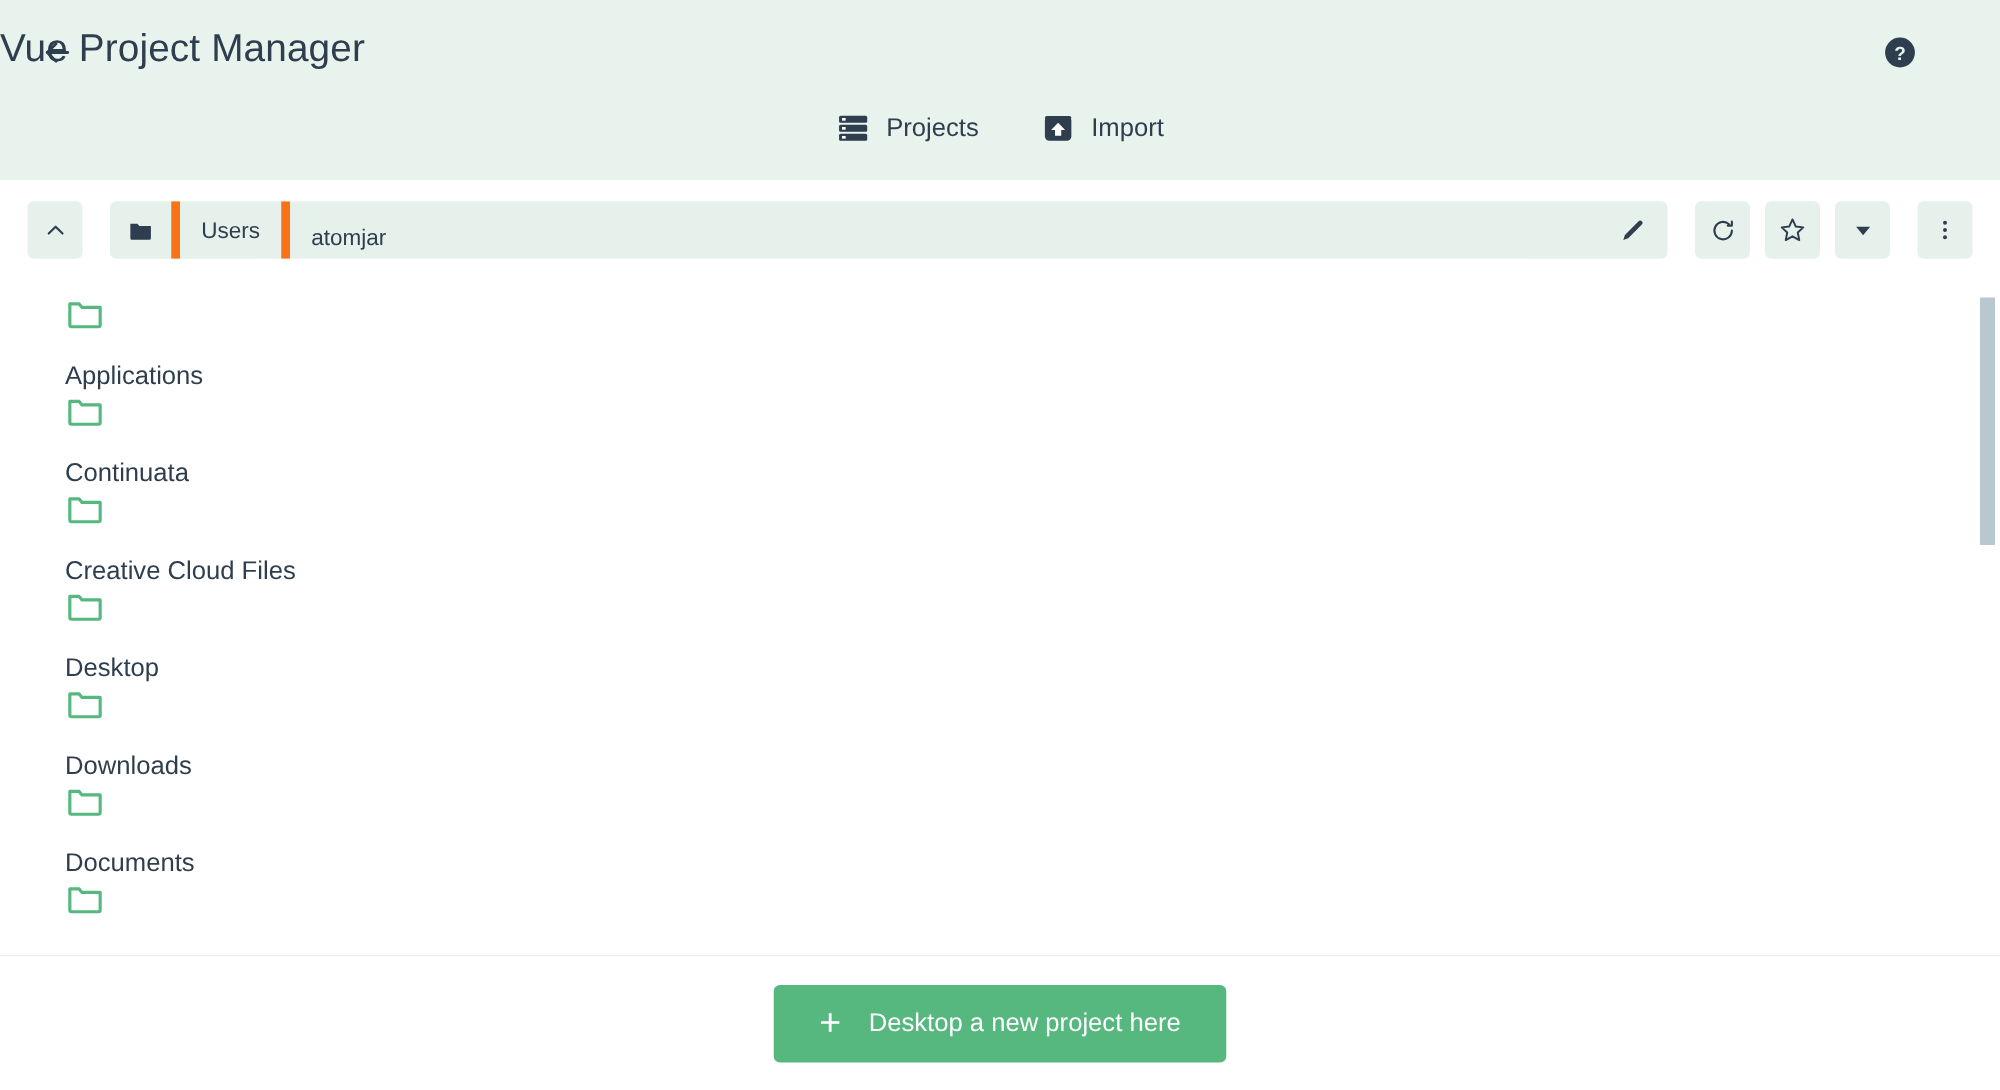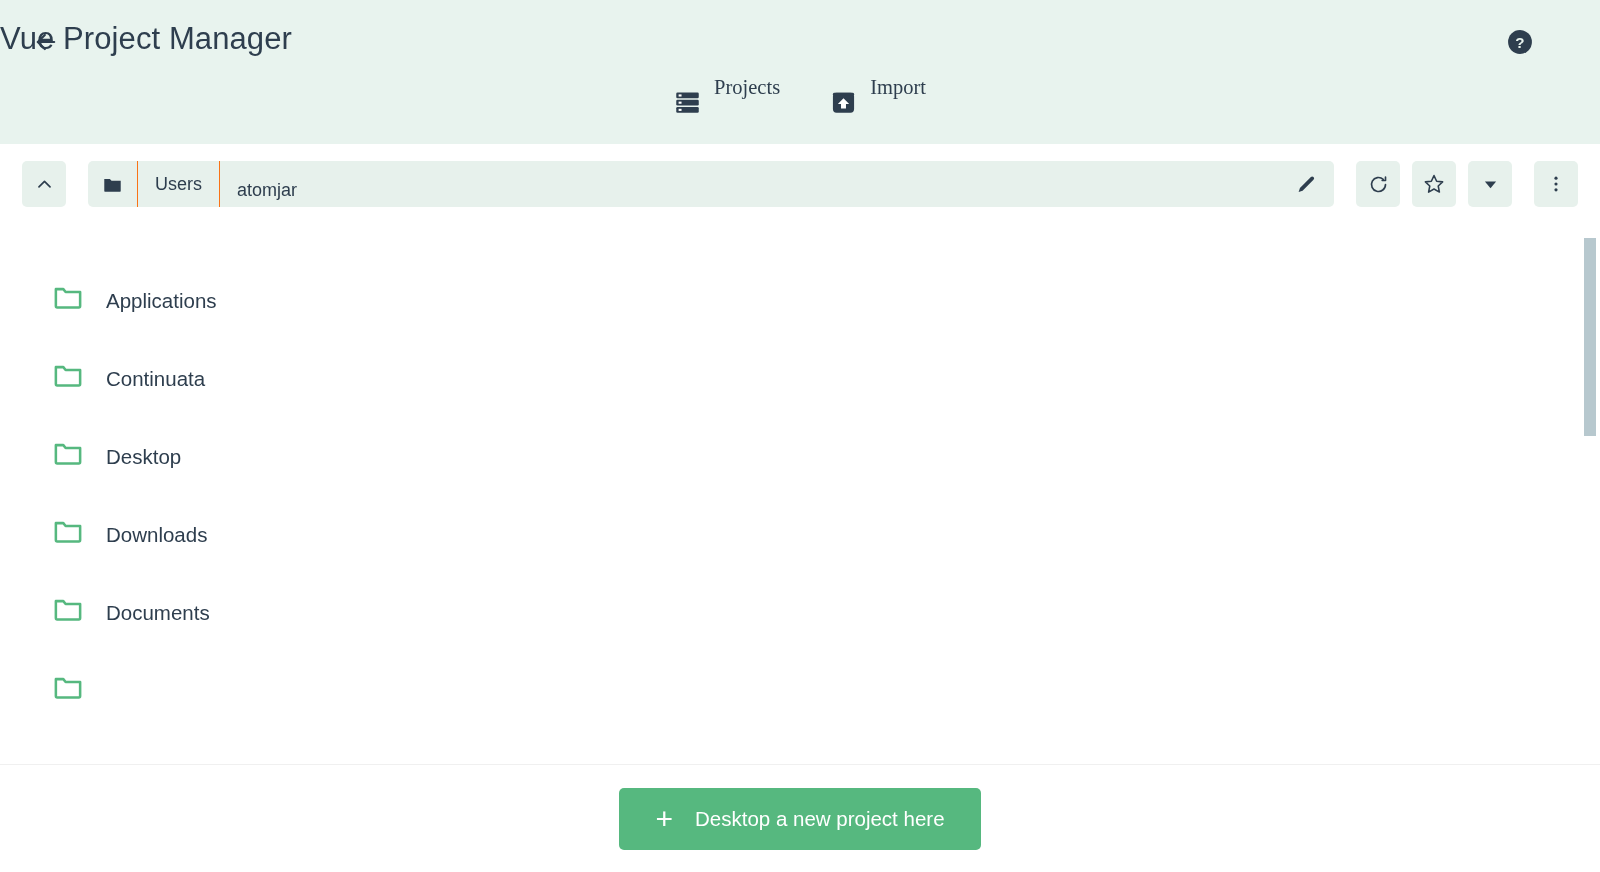--- a/index.html
+++ b/index.html
@@ -44,28 +44,28 @@
   }
   .tabs {
     display: flex;
     justify-content: center;
     align-items: flex-end;
     gap: 0px;
     margin-top: 19px;
     height: 53px;
   }
   .tab {
-    display: flex; gap: 13px;
+    display: flex; align-items: center; gap: 13px;
     padding: 0 25px;
     height: 53px;
     background: transparent;
     border: none; cursor: pointer;
     font-size: 20.5px;
     color: #2e3e4e;
-    font-family: Liberation Serif, serif;
+    font-family: Liberation Sans, sans-serif;
     position: relative;
   }
   .tab.active { color: #8b2fd6; }
   .tab.active::after {
     content: "";
     position: absolute;
     left: 0; right: 0; bottom: 0;
     height: 3px;
     background: #8b2fd6;
   }
@@ -101,21 +101,21 @@
   }
   .crumb {
     height: 46px;
     display: flex; align-items: center;
     padding: 0 17px;
     font-size: 18px;
     color: #2e3e4e;
     cursor: pointer;
     background: transparent;
     border: none;
-    border-right: 1px solid #f97316;
+    border-right: 7px solid #f97316;
     font-family: "Liberation Sans", sans-serif;
     white-space: nowrap;
   }
   .crumb.crumb-icon { padding: 0 14px; }
   .crumb.last { border-right: none; margin-top: 12px; }
   .path-edit {
     position: absolute; right: 0; top: 0;
     width: 56px; height: 46px;
     display: flex; align-items: center; justify-content: center;
     background: transparent; border: none; cursor: pointer;
@@ -131,25 +131,26 @@
     overflow: hidden;
     background: #ffffff;
   }
   .file-list {
     position: absolute;
     top: 0; left: 0; right: 0; bottom: 0;
     padding-top: 12px;
   }
   .file-row {
     display: flex;
-    align-items: flex-end;
+    align-items: flex-start;
     gap: 22px;
     height: 78px;
     padding: 0 0 0 52px;
     cursor: pointer;
+    flex-direction: column;
   }
   .file-name {
     font-size: 20.5px;
     color: #2e3e4e;
     font-family: "Liberation Sans", sans-serif;
   }
   .folder-icon { flex: 0 0 auto; display: flex; }
 
   .scrollbar-track {
     position: absolute;
@@ -318,20 +319,28 @@
 
       <div class="file-row">
         <span class="folder-icon">
           <svg width="32" height="32" viewBox="0 0 24 24" fill="none" stroke="#56b87f" stroke-width="1.9" stroke-linejoin="round">
             <path d="M2.9 6.1h5.6l1.7 2.1h10.9v10.6a1 1 0 0 1-1 1H3.9a1 1 0 0 1-1-1z"></path>
           </svg>
         </span>
         <span class="file-name">Continuata</span>
       </div>
 
+      <div class="file-row">
+        <span class="folder-icon">
+          <svg width="32" height="32" viewBox="0 0 24 24" fill="none" stroke="#56b87f" stroke-width="1.9" stroke-linejoin="round">
+            <path d="M2.9 6.1h5.6l1.7 2.1h10.9v10.6a1 1 0 0 1-1 1H3.9a1 1 0 0 1-1-1z"></path>
+          </svg>
+        </span>
+        <span class="file-name">Creative Cloud Files</span>
+      </div>
 
       <div class="file-row">
         <span class="folder-icon">
           <svg width="32" height="32" viewBox="0 0 24 24" fill="none" stroke="#56b87f" stroke-width="1.9" stroke-linejoin="round">
             <path d="M2.9 6.1h5.6l1.7 2.1h10.9v10.6a1 1 0 0 1-1 1H3.9a1 1 0 0 1-1-1z"></path>
           </svg>
         </span>
         <span class="file-name">Desktop</span>
       </div>
 

